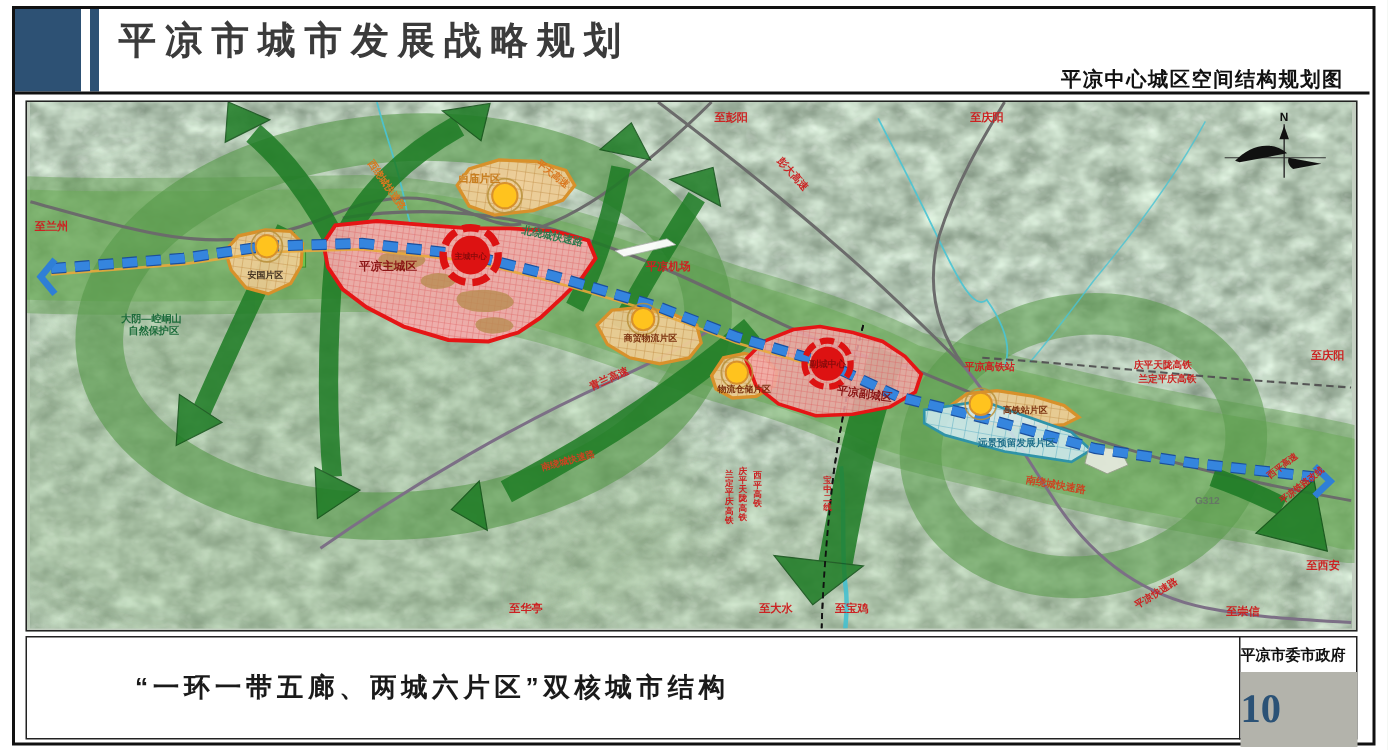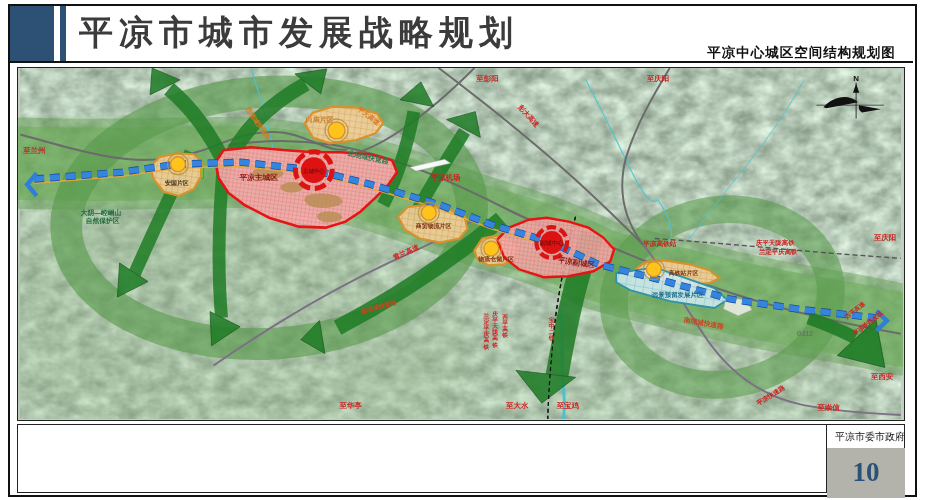--- a/index.html
+++ b/index.html
@@ -9,21 +9,21 @@
 </head>
 <body>
 <div class="page">
 
 <div class="abs" style="left:8px;top:4px;width:905px;height:489px;border:2px solid #111;"></div>
 
 <div class="abs" style="left:10px;top:6px;width:44px;height:55px;background:#2d5174;"></div>
 
 <div class="abs" style="left:60px;top:6px;width:6px;height:55px;background:#2d5174;"></div>
 
-<div class="abs" style="left:79px;top:10px;width:520px;height:38px;font-family:'Liberation Serif',serif;font-weight:bold;font-size:34px;letter-spacing:6px;color:#3b3b3b;white-space:nowrap;">平凉市城市发展战略规划</div>
+<div class="abs" style="left:79px;top:10px;width:520px;height:38px;font-family:'Liberation Serif',serif;font-weight:bold;font-size:25px;letter-spacing:6px;color:#3b3b3b;white-space:nowrap;">平凉市城市发展战略规划</div>
 
 
 <div class="abs" style="left:700px;top:44px;width:203px;text-align:center;font-weight:bold;font-size:13.5px;letter-spacing:1px;color:#111;">平凉中心城区空间结构规划图</div>
 
 <div class="abs" style="left:8px;top:61px;width:905px;height:2px;background:#111;"></div>
 
 <div class="abs" style="left:17px;top:67px;width:888px;height:354px;border:1.5px solid #222;box-sizing:border-box;background:#c3cfc1;" id="mapbox">
 <svg width="885" height="351" viewBox="0 0 888 354" xmlns="http://www.w3.org/2000/svg">
 <defs>
 <filter id="terr" x="0" y="0" width="100%" height="100%" color-interpolation-filters="sRGB">
@@ -335,20 +335,21 @@
 <text x="536" y="256"><tspan x="536" y="256.0">宝</tspan><tspan x="536" y="262.2">中</tspan><tspan x="536" y="268.4">二</tspan><tspan x="536" y="274.6">线</tspan></text>
 </g>
 </g>
 
 </svg>
 
 </div>
 
 <div class="abs" style="left:17px;top:424px;width:888px;height:69px;border:1.5px solid #222;box-sizing:border-box;background:#fff;"></div>
 
+<div class="abs" style="left:90px;top:446px;font-size:17.5px;font-weight:bold;letter-spacing:3.2px;color:#1a1a1a;">“一环一带五廊、两城六片区”双核城市结构</div>
 
 <div class="abs" style="left:826px;top:424px;width:79px;height:69px;border-left:1.5px solid #222;box-sizing:border-box;">
 
-  <div style="margin-top:6px;text-align:right;font-family:'Liberation Serif',serif;font-weight:normal;font-size:10px;color:#111;letter-spacing:0;white-space:nowrap;">平凉市委市政府</div>
-
-  <div style="margin-top:4px;height:50px;background:#b3b3ab;text-align:center;font-family:'Liberation Serif',serif;font-weight:bold;font-size:27px;color:#2b5276;line-height:48px;">10</div>
+  <div style="margin-top:6px;text-align:left;font-family:'Liberation Serif',serif;font-weight:bold;font-size:10px;color:#111;letter-spacing:0;white-space:nowrap;">平凉市委市政府</div>
+
+  <div style="margin-top:4px;height:50px;background:#b3b3ab;text-align:left;font-family:'Liberation Serif',serif;font-weight:bold;font-size:27px;color:#2b5276;line-height:48px;">10</div>
 </div>
 </div>
 
 </body></html>

